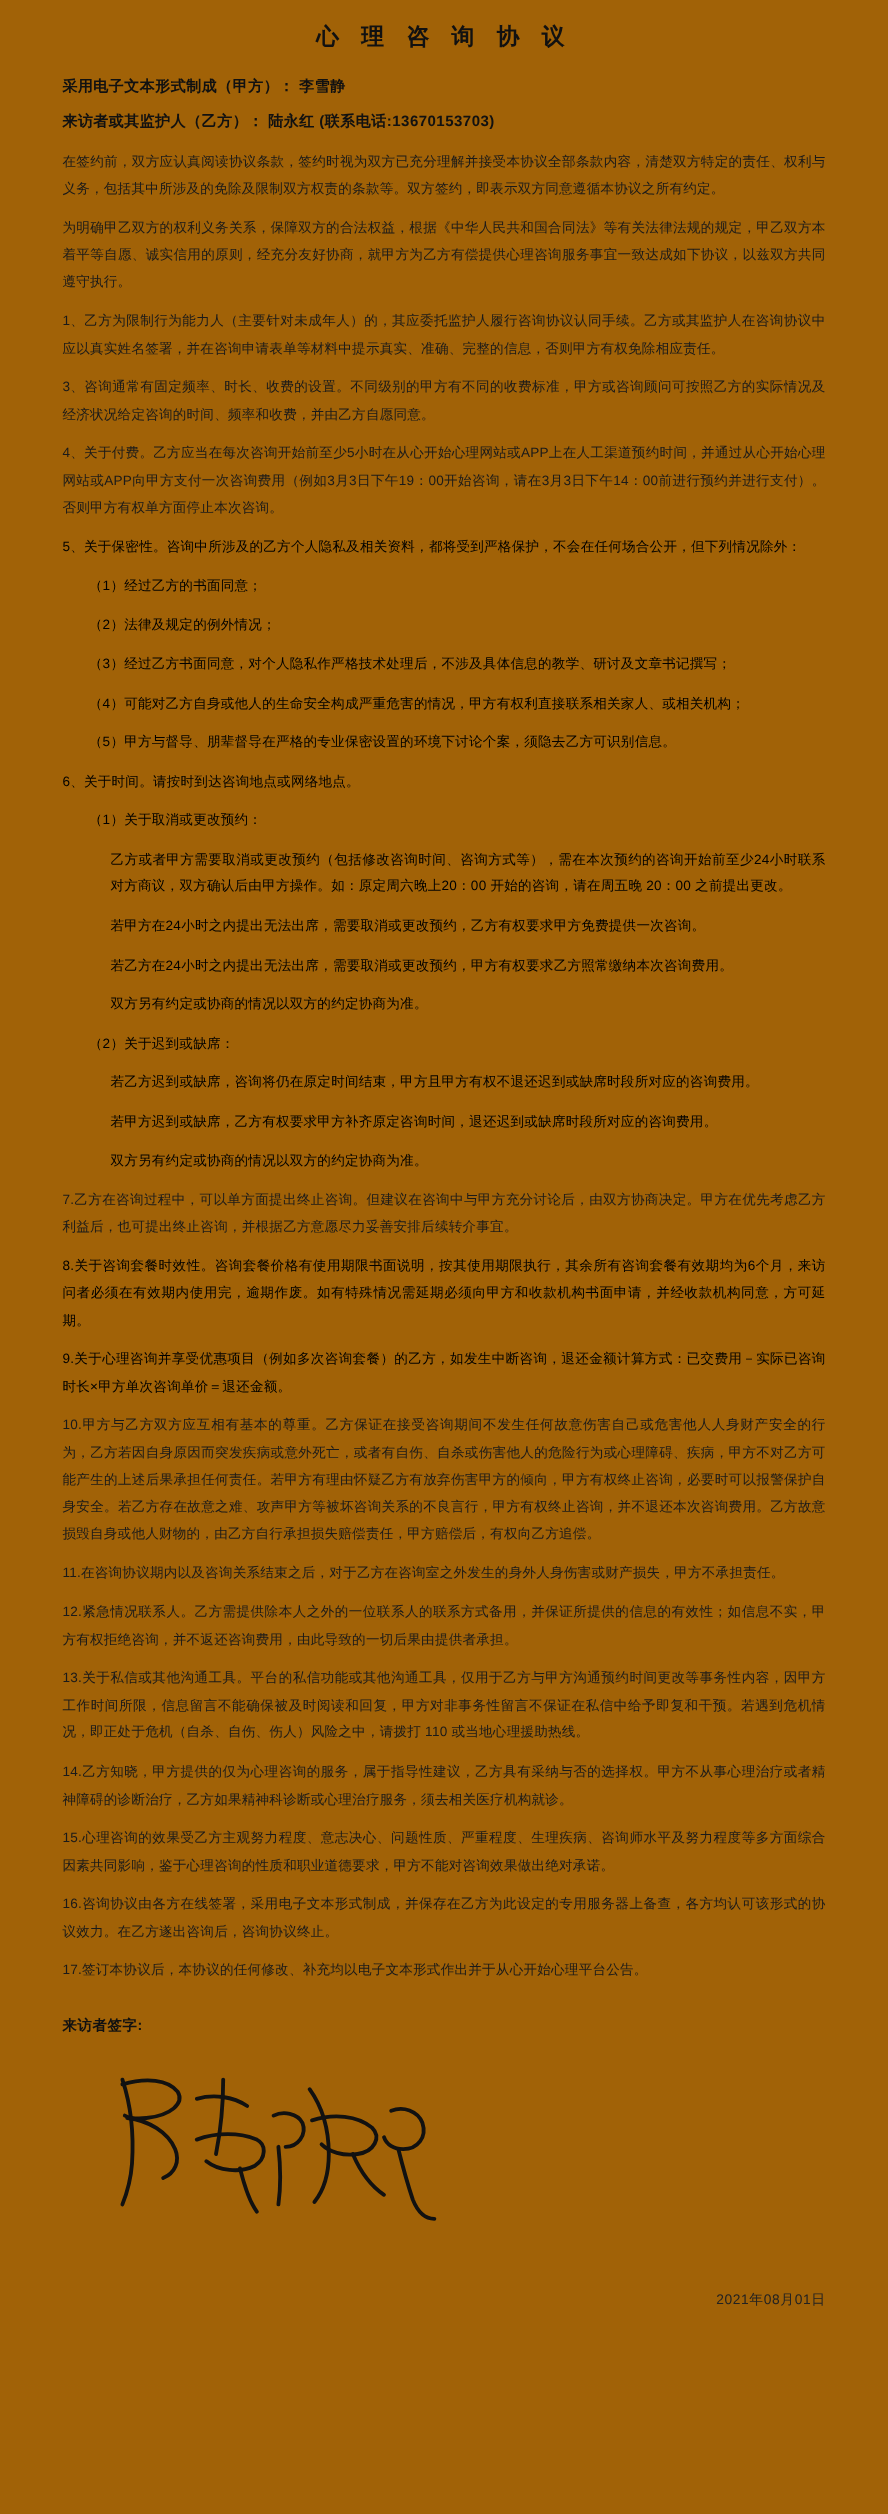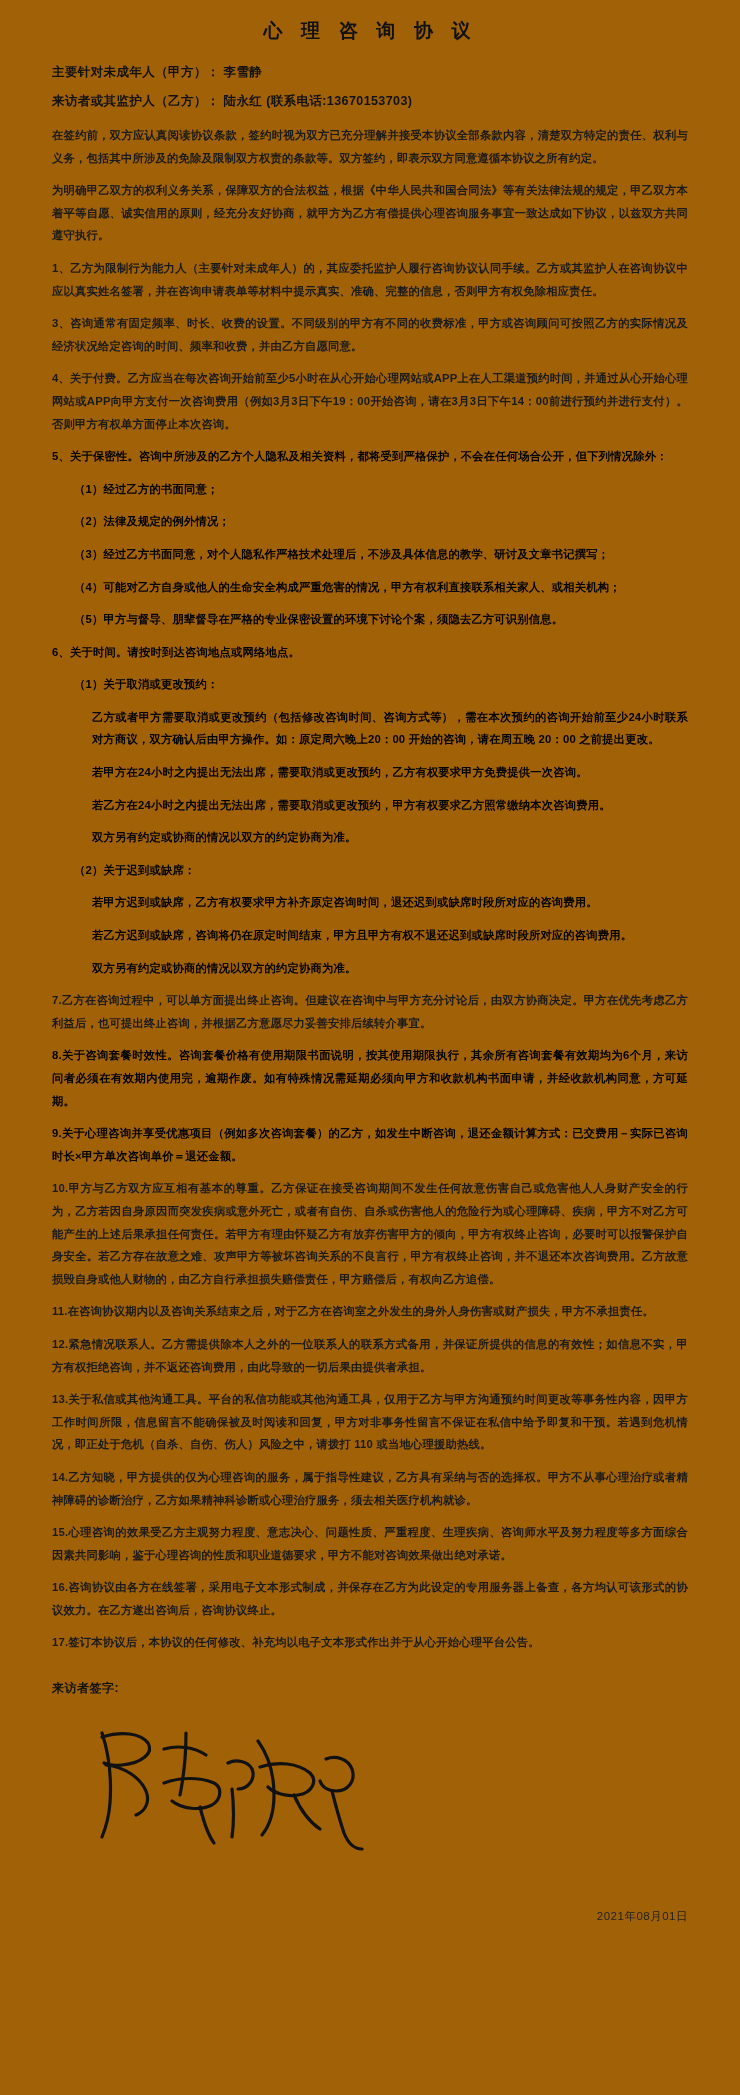--- a/index.html
+++ b/index.html
@@ -42,24 +42,23 @@
     margin-top: 12px;
     margin-bottom: 14px;
   }
   p.para {
     font-size: 11.3px;
     line-height: 2.0;
     color: #1a1a1a;
     margin: 0 0 10px 0;
     text-align: justify;
     letter-spacing: 0.2px;
-    font-weight: bold;
   }
   p.para.bold {
-    font-weight: bold;
+    font-weight: normal;
     color: #000;
   }
   p.indent1 {
     padding-left: 22px;
   }
   p.indent2 {
     padding-left: 40px;
   }
   .sig-label {
     font-size: 12px;
@@ -87,21 +86,21 @@
 </style>
 </head>
 <body>
 
 <div class="page">
 
   <div class="doc-title">心 理 咨 询 协 议</div>
 
   <div class="body-wrap">
 
-    <div class="party-line">主要针对未成年人（甲方）： 李雪静</div>
+    <div class="party-line">采用电子文本形式制成（甲方）： 李雪静</div>
     <div class="party-line second">来访者或其监护人（乙方）： 陆永红 (联系电话:13670153703)</div>
 
     <p class="para">在签约前，双方应认真阅读协议条款，签约时视为双方已充分理解并接受本协议全部条款内容，清楚双方特定的责任、权利与义务，包括其中所涉及的免除及限制双方权责的条款等。双方签约，即表示双方同意遵循本协议之所有约定。</p>
     <p class="para">为明确甲乙双方的权利义务关系，保障双方的合法权益，根据《中华人民共和国合同法》等有关法律法规的规定，甲乙双方本着平等自愿、诚实信用的原则，经充分友好协商，就甲方为乙方有偿提供心理咨询服务事宜一致达成如下协议，以兹双方共同遵守执行。</p>
     <p class="para">1、乙方为限制行为能力人（主要针对未成年人）的，其应委托监护人履行咨询协议认同手续。乙方或其监护人在咨询协议中应以真实姓名签署，并在咨询申请表单等材料中提示真实、准确、完整的信息，否则甲方有权免除相应责任。</p>
     <p class="para">3、咨询通常有固定频率、时长、收费的设置。不同级别的甲方有不同的收费标准，甲方或咨询顾问可按照乙方的实际情况及经济状况给定咨询的时间、频率和收费，并由乙方自愿同意。</p>
     <p class="para">4、关于付费。乙方应当在每次咨询开始前至少5小时在从心开始心理网站或APP上在人工渠道预约时间，并通过从心开始心理网站或APP向甲方支付一次咨询费用（例如3月3日下午19：00开始咨询，请在3月3日下午14：00前进行预约并进行支付）。否则甲方有权单方面停止本次咨询。</p>
 
     <p class="para bold">5、关于保密性。咨询中所涉及的乙方个人隐私及相关资料，都将受到严格保护，不会在任何场合公开，但下列情况除外：</p>
     <p class="para bold indent1">（1）经过乙方的书面同意；</p>
@@ -110,22 +109,22 @@
     <p class="para bold indent1">（4）可能对乙方自身或他人的生命安全构成严重危害的情况，甲方有权利直接联系相关家人、或相关机构；</p>
     <p class="para bold indent1">（5）甲方与督导、朋辈督导在严格的专业保密设置的环境下讨论个案，须隐去乙方可识别信息。</p>
 
     <p class="para bold">6、关于时间。请按时到达咨询地点或网络地点。</p>
     <p class="para bold indent1">（1）关于取消或更改预约：</p>
     <p class="para bold indent2">乙方或者甲方需要取消或更改预约（包括修改咨询时间、咨询方式等），需在本次预约的咨询开始前至少24小时联系对方商议，双方确认后由甲方操作。如：原定周六晚上20：00 开始的咨询，请在周五晚 20：00 之前提出更改。</p>
     <p class="para bold indent2">若甲方在24小时之内提出无法出席，需要取消或更改预约，乙方有权要求甲方免费提供一次咨询。</p>
     <p class="para bold indent2">若乙方在24小时之内提出无法出席，需要取消或更改预约，甲方有权要求乙方照常缴纳本次咨询费用。</p>
     <p class="para bold indent2">双方另有约定或协商的情况以双方的约定协商为准。</p>
     <p class="para bold indent1">（2）关于迟到或缺席：</p>
+    <p class="para bold indent2">若乙方迟到或缺席，咨询将仍在原定时间结束，甲方且甲方有权不退还迟到或缺席时段所对应的咨询费用。</p>
     <p class="para bold indent2">若甲方迟到或缺席，乙方有权要求甲方补齐原定咨询时间，退还迟到或缺席时段所对应的咨询费用。</p>
-    <p class="para bold indent2">若乙方迟到或缺席，咨询将仍在原定时间结束，甲方且甲方有权不退还迟到或缺席时段所对应的咨询费用。</p>
     <p class="para bold indent2">双方另有约定或协商的情况以双方的约定协商为准。</p>
 
     <p class="para">7.乙方在咨询过程中，可以单方面提出终止咨询。但建议在咨询中与甲方充分讨论后，由双方协商决定。甲方在优先考虑乙方利益后，也可提出终止咨询，并根据乙方意愿尽力妥善安排后续转介事宜。</p>
     <p class="para bold">8.关于咨询套餐时效性。咨询套餐价格有使用期限书面说明，按其使用期限执行，其余所有咨询套餐有效期均为6个月，来访问者必须在有效期内使用完，逾期作废。如有特殊情况需延期必须向甲方和收款机构书面申请，并经收款机构同意，方可延期。</p>
     <p class="para bold">9.关于心理咨询并享受优惠项目（例如多次咨询套餐）的乙方，如发生中断咨询，退还金额计算方式：已交费用－实际已咨询时长×甲方单次咨询单价＝退还金额。</p>
     <p class="para">10.甲方与乙方双方应互相有基本的尊重。乙方保证在接受咨询期间不发生任何故意伤害自己或危害他人人身财产安全的行为，乙方若因自身原因而突发疾病或意外死亡，或者有自伤、自杀或伤害他人的危险行为或心理障碍、疾病，甲方不对乙方可能产生的上述后果承担任何责任。若甲方有理由怀疑乙方有放弃伤害甲方的倾向，甲方有权终止咨询，必要时可以报警保护自身安全。若乙方存在故意之难、攻声甲方等被坏咨询关系的不良言行，甲方有权终止咨询，并不退还本次咨询费用。乙方故意损毁自身或他人财物的，由乙方自行承担损失赔偿责任，甲方赔偿后，有权向乙方追偿。</p>
     <p class="para">11.在咨询协议期内以及咨询关系结束之后，对于乙方在咨询室之外发生的身外人身伤害或财产损失，甲方不承担责任。</p>
     <p class="para">12.紧急情况联系人。乙方需提供除本人之外的一位联系人的联系方式备用，并保证所提供的信息的有效性；如信息不实，甲方有权拒绝咨询，并不返还咨询费用，由此导致的一切后果由提供者承担。</p>
     <p class="para">13.关于私信或其他沟通工具。平台的私信功能或其他沟通工具，仅用于乙方与甲方沟通预约时间更改等事务性内容，因甲方工作时间所限，信息留言不能确保被及时阅读和回复，甲方对非事务性留言不保证在私信中给予即复和干预。若遇到危机情况，即正处于危机（自杀、自伤、伤人）风险之中，请拨打 110 或当地心理援助热线。</p>
     <p class="para">14.乙方知晓，甲方提供的仅为心理咨询的服务，属于指导性建议，乙方具有采纳与否的选择权。甲方不从事心理治疗或者精神障碍的诊断治疗，乙方如果精神科诊断或心理治疗服务，须去相关医疗机构就诊。</p>

